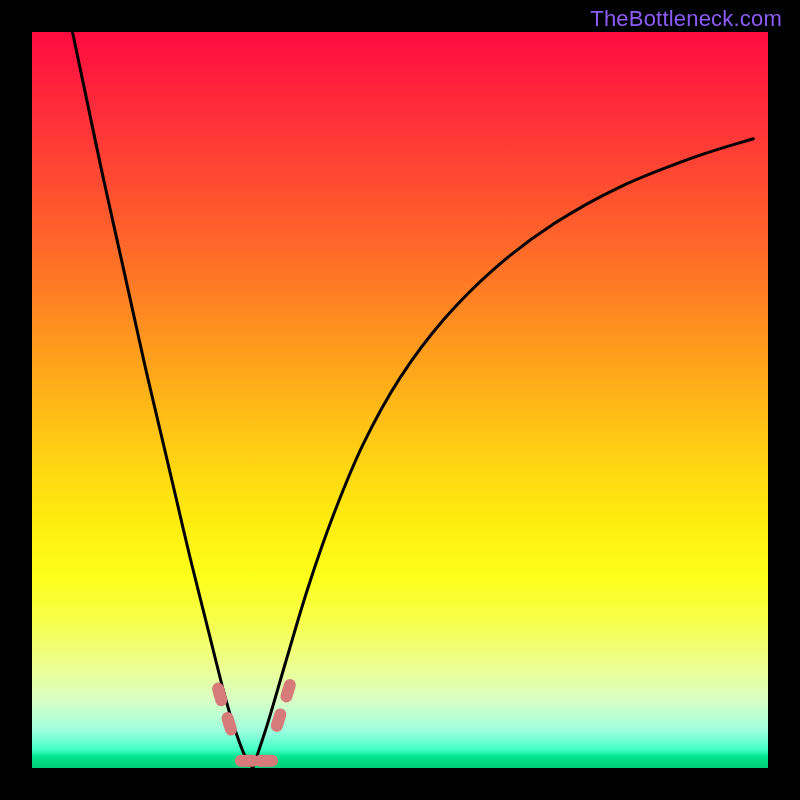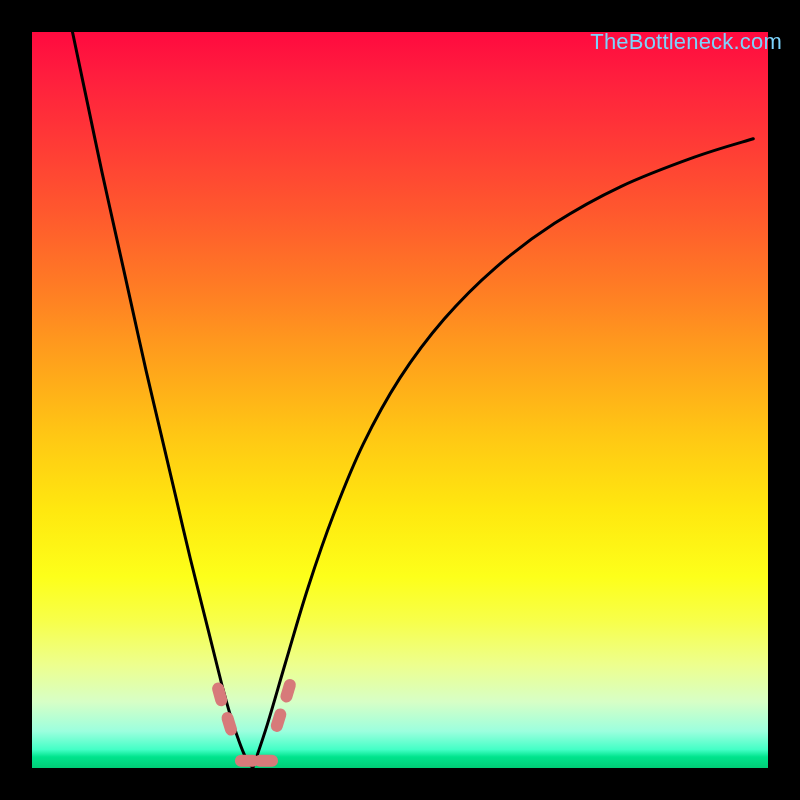--- a/index.html
+++ b/index.html
@@ -16,25 +16,24 @@
     height: 800px;
     background: #000;
   }
   .watermark {
     position: absolute;
     top: 6px;
     right: 18px;
     font-family: Arial, Helvetica, sans-serif;
     font-size: 22px;
     font-weight: 500;
-    color: #7dd3fc;
+    color: #8b5cf6;
     letter-spacing: 0.2px;
     z-index: 20;
     pointer-events: none;
-    margin-top: 23px;
   }
   .plot-area {
     position: absolute;
     left: 32px;
     top: 32px;
     width: 736px;
     height: 736px;
     overflow: hidden;
   }
   .gradient {

